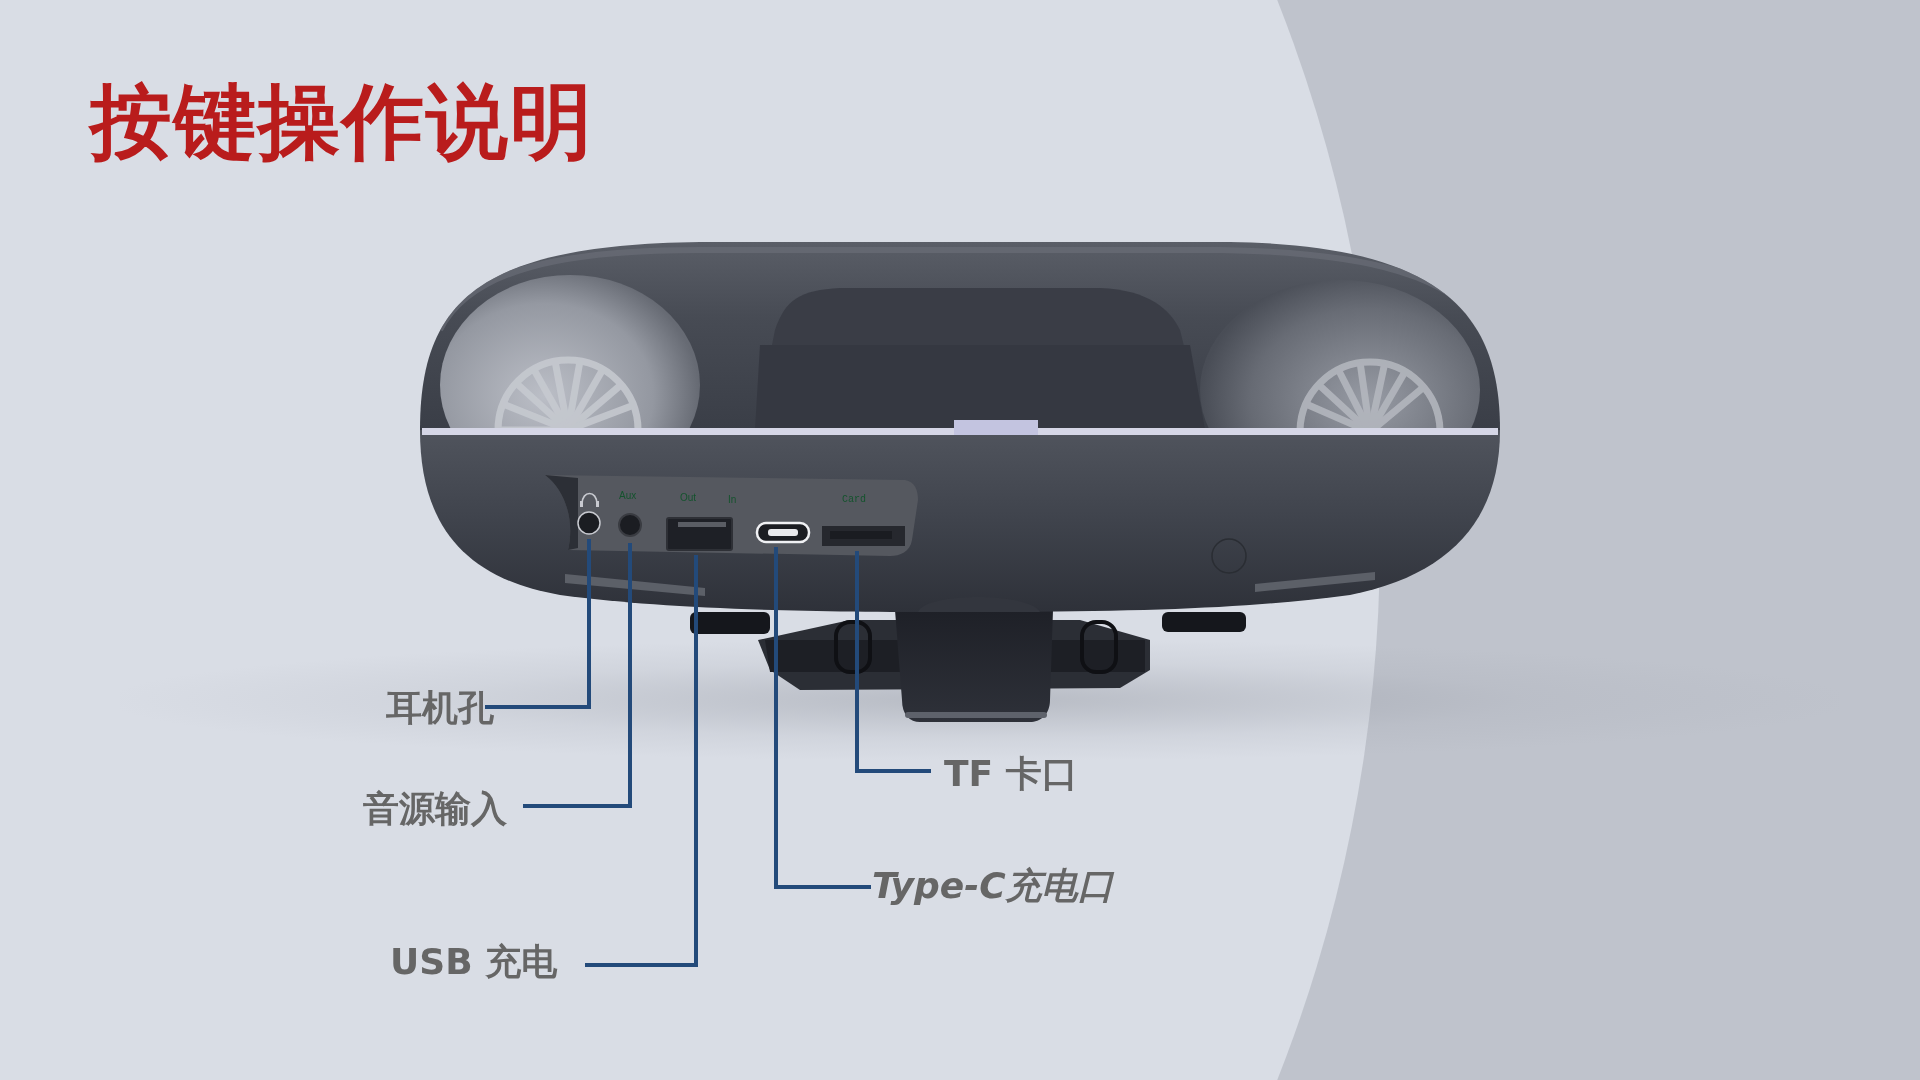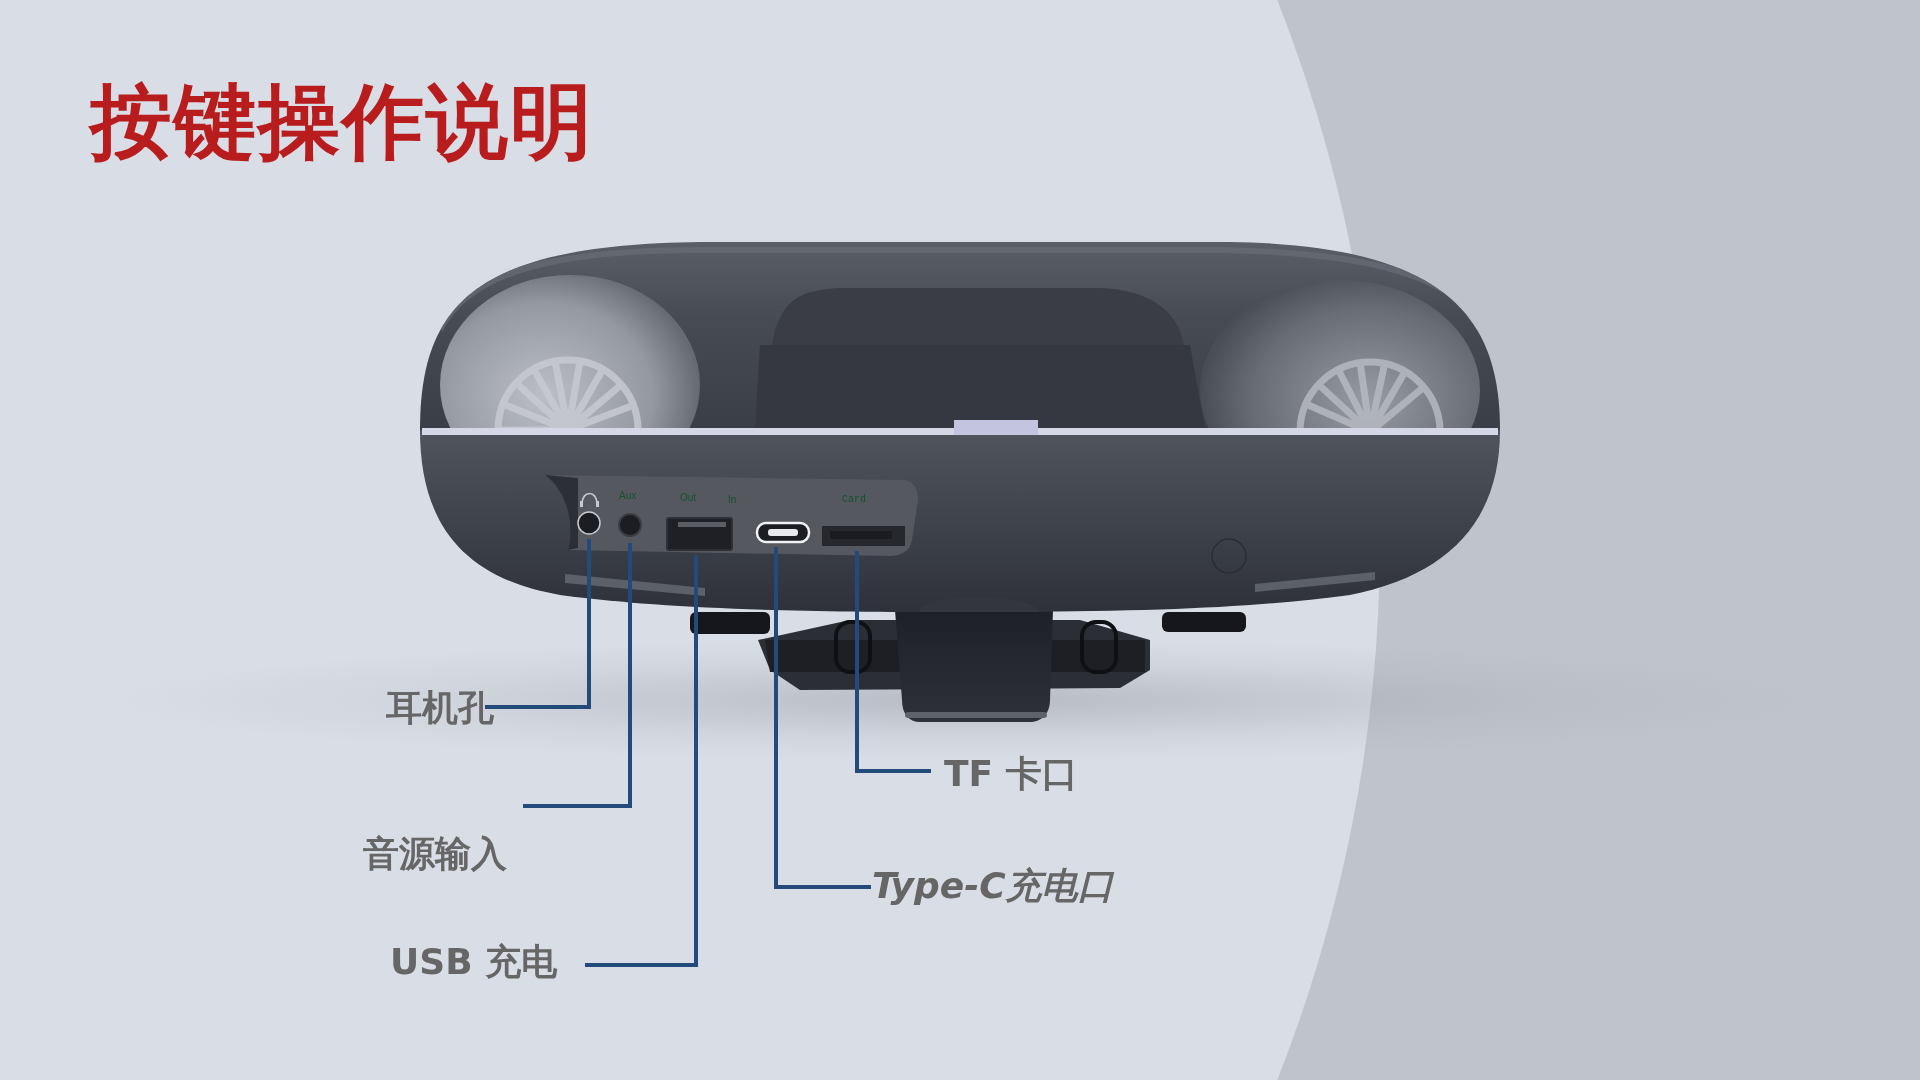--- a/index.html
+++ b/index.html
@@ -169,16 +169,16 @@
 <div class="leader" style="left:694px; top:555px; width:4px; height:412px;"></div>
 <div class="leader" style="left:585px; top:963px; width:113px; height:4px;"></div>
 
 <div class="leader" style="left:774px; top:547px; width:4px; height:342px;"></div>
 <div class="leader" style="left:774px; top:885px; width:97px; height:4px;"></div>
 
 <div class="leader" style="left:855px; top:551px; width:4px; height:222px;"></div>
 <div class="leader" style="left:855px; top:769px; width:76px; height:4px;"></div>
 
 <div class="label" style="left:350px; top:686px;margin-left:36px;">耳机孔</div>
-<div class="label" style="left:363px; top:787px;margin-top:45px;">音源输入</div>
+<div class="label" style="left:363px; top:787px;">音源输入</div>
 <div class="label" style="left:390px; top:940px;">USB 充电</div>
 <div class="label" style="left:944px; top:752px;">TF 卡口</div>
 <div class="label" style="left:872px; top:864px;font-style:italic;">Type-C充电口</div>
 
 </body></html>

